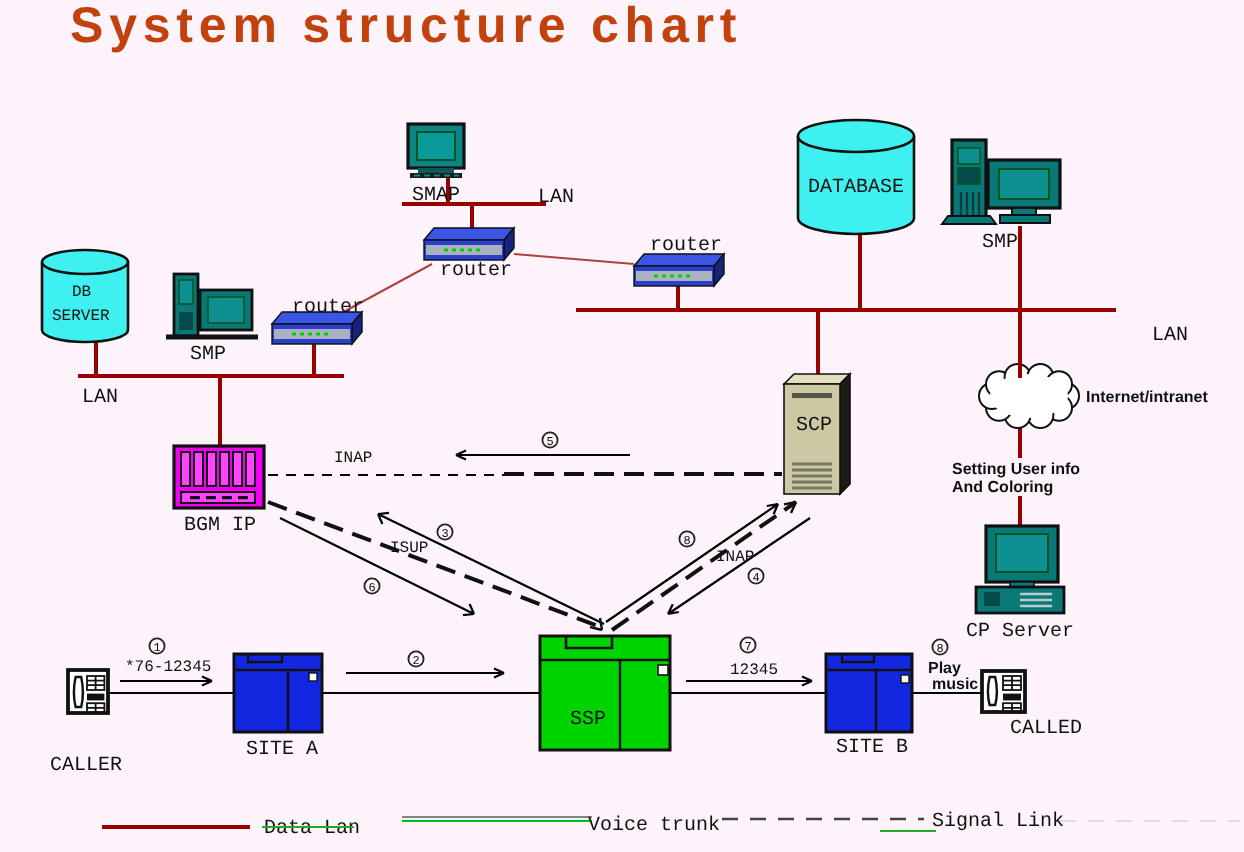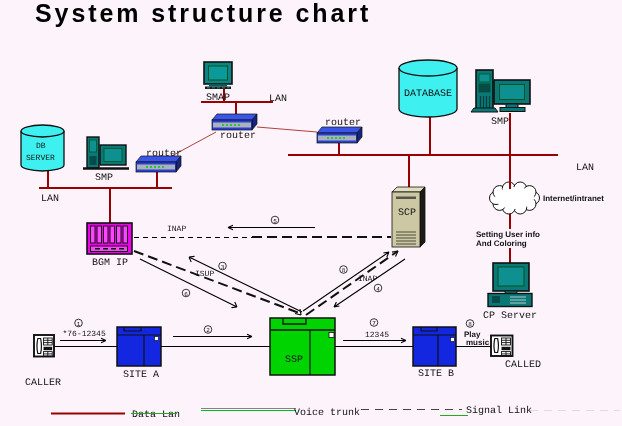--- a/index.html
+++ b/index.html
@@ -1,17 +1,17 @@
 <!DOCTYPE html>
 <html><head>
 <meta charset="utf-8">
 <style>
 html,body{margin:0;padding:0;}
 body{width:622px;height:426px;background:#fcf4fa;overflow:hidden;font-family:"Liberation Sans",sans-serif;}
-#t{position:absolute;left:35px;top:-1px;font-family:"Liberation Sans",sans-serif;font-weight:bold;font-size:25px;color:#000000;letter-spacing:2.9px;text-align:right;}
+#t{position:absolute;left:35px;top:-1px;font-family:"Liberation Sans",sans-serif;font-weight:bold;font-size:25px;color:#c2410c;letter-spacing:2.9px;text-align:right;}
 svg{position:absolute;left:0;top:0;}
 text{text-rendering:geometricPrecision;}
 .lbl{font-family:"Liberation Mono",monospace;font-size:10px;fill:#111;}
 .lbl8{font-family:"Liberation Mono",monospace;font-size:8px;fill:#111;}
 .b8{font-family:"Liberation Sans",sans-serif;font-weight:bold;font-size:8px;fill:#111;}
 .cd{font-family:"Liberation Mono",monospace;font-size:6px;fill:#111;}
 </style>
 </head>
 <body>
 <div id="t">System structure chart</div>

